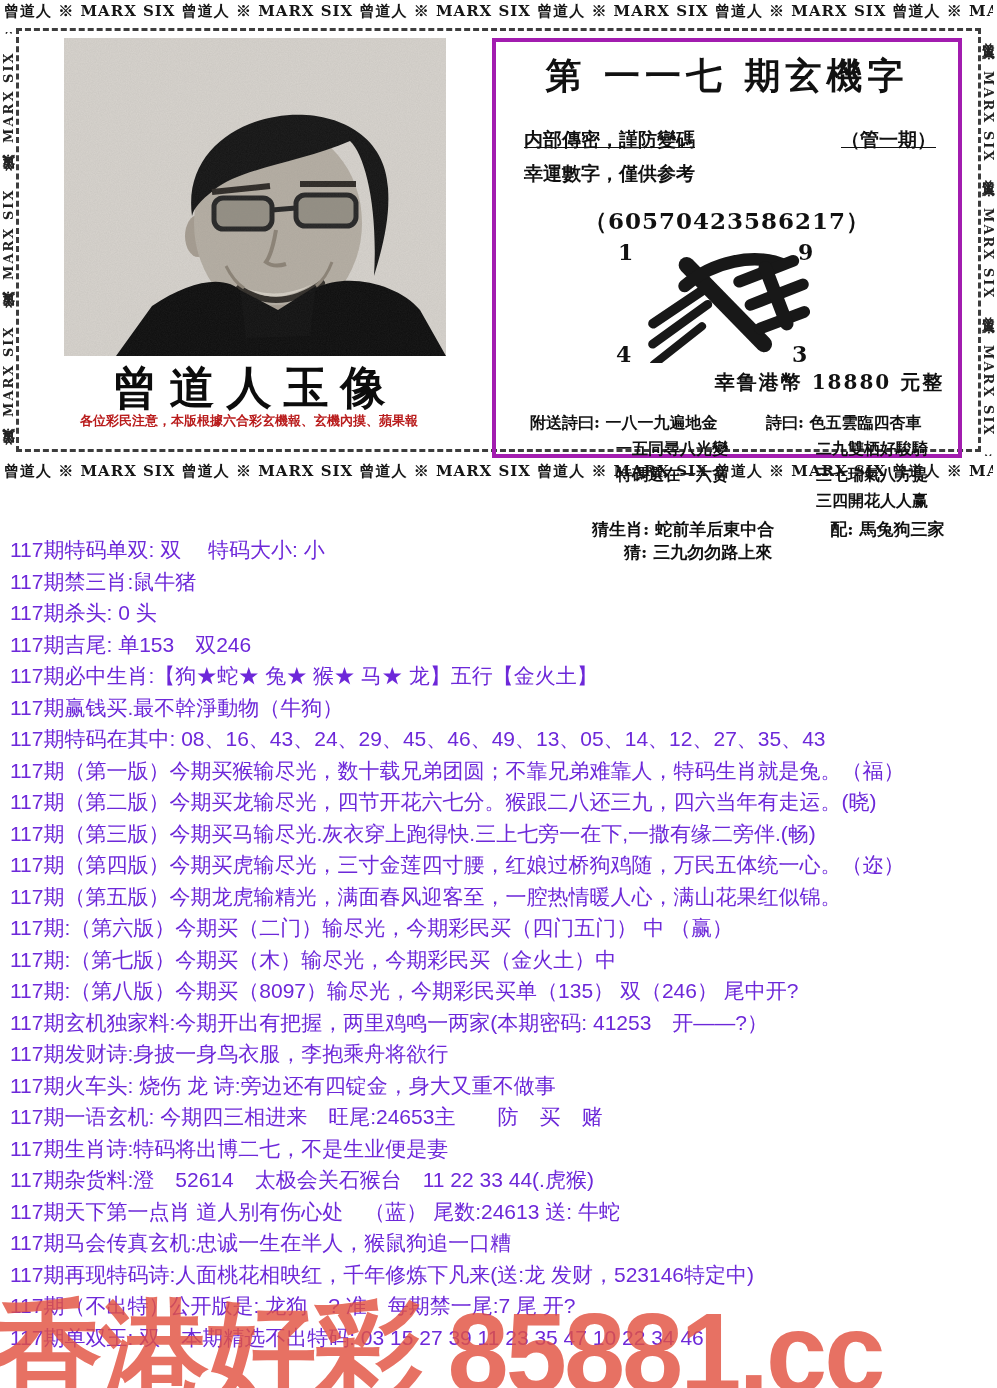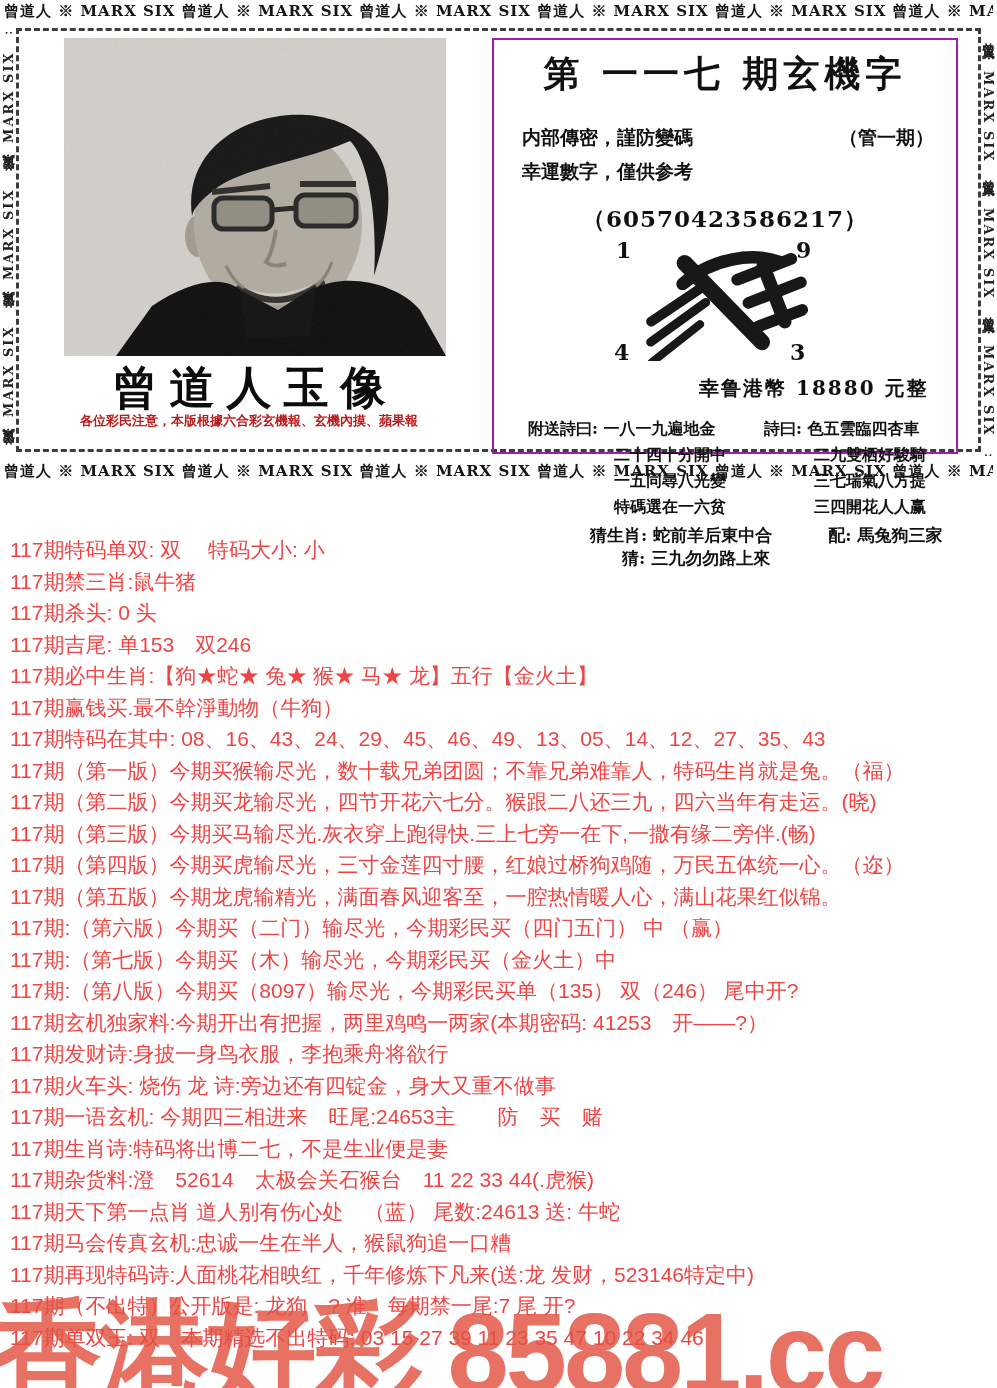--- a/index.html
+++ b/index.html
@@ -17,41 +17,41 @@
         font-family:"DejaVu Serif",serif;font-weight:bold;font-size:13px;letter-spacing:2px;color:#222;}
   .side.l{left:0;writing-mode:vertical-rl;transform:rotate(180deg);}
   .side.r{right:0;writing-mode:vertical-rl;}
   .photo{position:absolute;left:64px;top:16px;width:382px;height:318px;background:#d9d5cf;overflow:hidden;}
   .photo svg{display:block;width:100%;height:100%;}
   .caption{position:absolute;left:64px;top:336px;width:382px;text-align:center;
            font-family:Liberation Serif, serif;font-weight:bold;font-size:45px;letter-spacing:12px;color:#0c0c0c;}
   .note{position:absolute;left:26px;top:390px;width:446px;text-align:center;
         font-family:"DejaVu Serif",serif;font-weight:bold;font-size:13px;color:#b91c1c;}
   
-  .panel{position:absolute;left:492px;top:16px;width:462px;height:412px;border:2px solid #a21caf;
+  .panel{position:absolute;left:492px;top:16px;width:462px;height:412px;border:4px solid #a21caf;
          font-family:"DejaVu Serif",serif;color:#111;}
   .p-title{margin-top:10px;text-align:center;font-weight:bold;font-size:36px;letter-spacing:5px;}
-  .p-row1{margin:26px 22px 0 28px;display:flex;justify-content:space-between;font-weight:bold;font-size:19px;}
+  .p-row1{margin:26px 22px 0 28px;display:flex;justify-content:space-between;font-weight:bold;font-size:19px;text-decoration:underline;}
   .p-row2{margin:8px 0 0 28px;font-weight:bold;font-size:19px;}
   .p-lucky{text-align:center;font-weight:bold;font-size:23px;margin-top:19px;letter-spacing:1px;}
   .p-glyph{position:relative;height:126px;margin-top:4px;}
   .p-glyph svg{position:absolute;left:142px;top:4px;width:180px;height:118px;}
   .cnum{position:absolute;font-weight:bold;font-size:22px;}
   .cnum.tl{left:122px;top:-2px;} .cnum.tr{left:302px;top:-2px;}
   .cnum.bl{left:120px;bottom:0;} .cnum.br{left:296px;bottom:0;}
-  .p-price{margin-top:10px;padding-left:205px;font-weight:bold;font-size:20px;letter-spacing:2px;white-space:nowrap;}
+  .p-price{margin-top:2px;padding-left:205px;font-weight:bold;font-size:20px;letter-spacing:2px;white-space:nowrap;text-align:center;}
   .p-poems{margin-top:14px;display:flex;font-weight:bold;font-size:16px;line-height:26px;}
   .poem-col.left{margin-left:34px;width:236px;}
   .poem-col.left div:not(:first-child){padding-left:86px;}
   .poem-col.right div:not(:first-child){padding-left:50px;}
   .p-guess{margin:4px 0 0 96px;display:flex;gap:56px;font-weight:bold;font-size:17px;}
   .p-guess2{margin-left:128px;font-weight:bold;font-size:17px;}
   
   .body-lines{position:absolute;top:534px;left:10px;right:0;}
-  .body-line{font-size:21px;line-height:31.5px;white-space:nowrap;color:#ef4444;
+  .body-line{font-size:21px;line-height:31.5px;white-space:nowrap;color:#6d28d9;
              font-family:"Liberation Sans",sans-serif;font-weight:500;}
   
   .watermark{position:absolute;left:-8px;top:1280px;z-index:5;white-space:nowrap;
              font-family:"Liberation Sans",sans-serif;font-weight:800;font-size:110px;
              letter-spacing:-3px;color:#e25242;opacity:.82;transform:scaleY(1.03);}
 </style>
 </head>
 <body>
 
 <div class="page">
@@ -120,21 +120,20 @@
             <path d="M150,36 L158,102" stroke-width="15"></path>
           </g>
         </svg>
       </div>
 
       <div class="p-price">幸鲁港幣 18880 元整</div>
 
       <div class="p-poems">
         <div class="poem-col left">
             <div>附送詩曰: 一八一九遍地金</div>
-            <div>二十四十分開中</div>
             <div>一五同尋八光變</div>
             <div>特碼選在一六贫</div>
           </div>
         <div class="poem-col right">
             <div>詩曰: 色五雲臨四杏車</div>
             <div>二九雙栖好駿騎</div>
             <div>三七瑞氣八方提</div>
             <div>三四開花人人赢</div>
           </div>
       </div>

